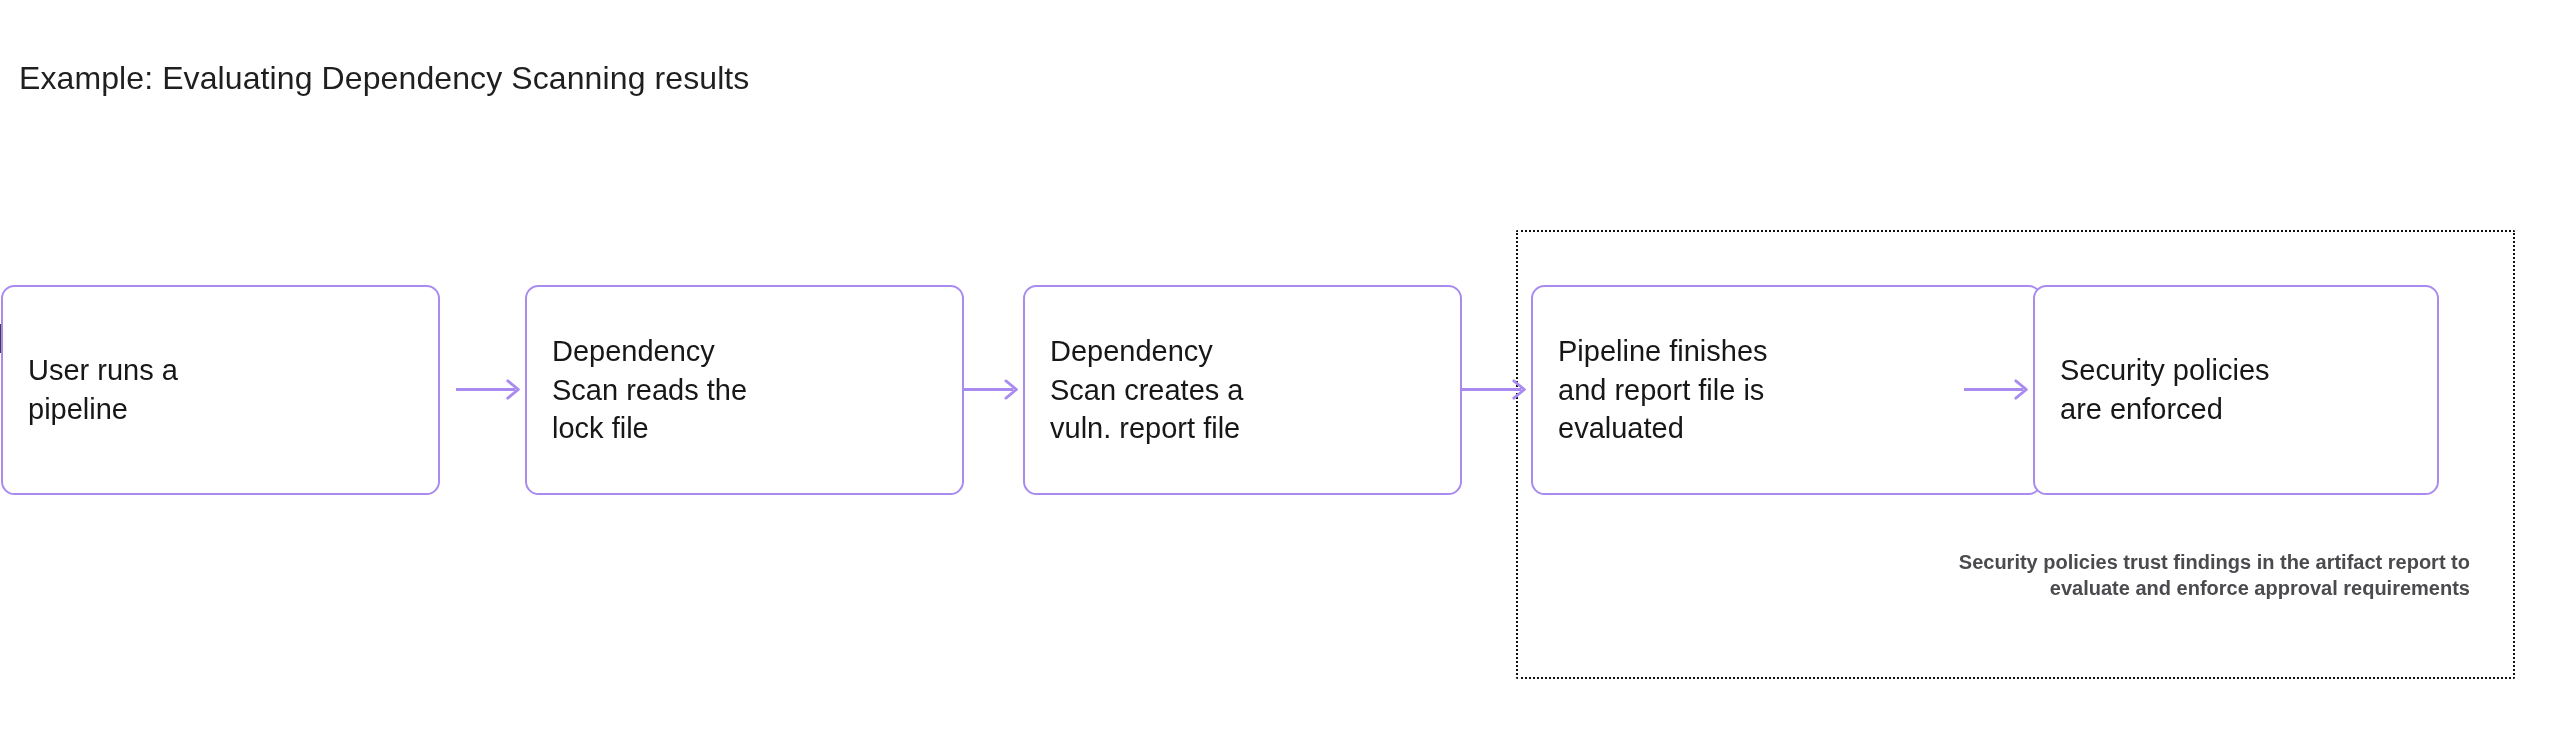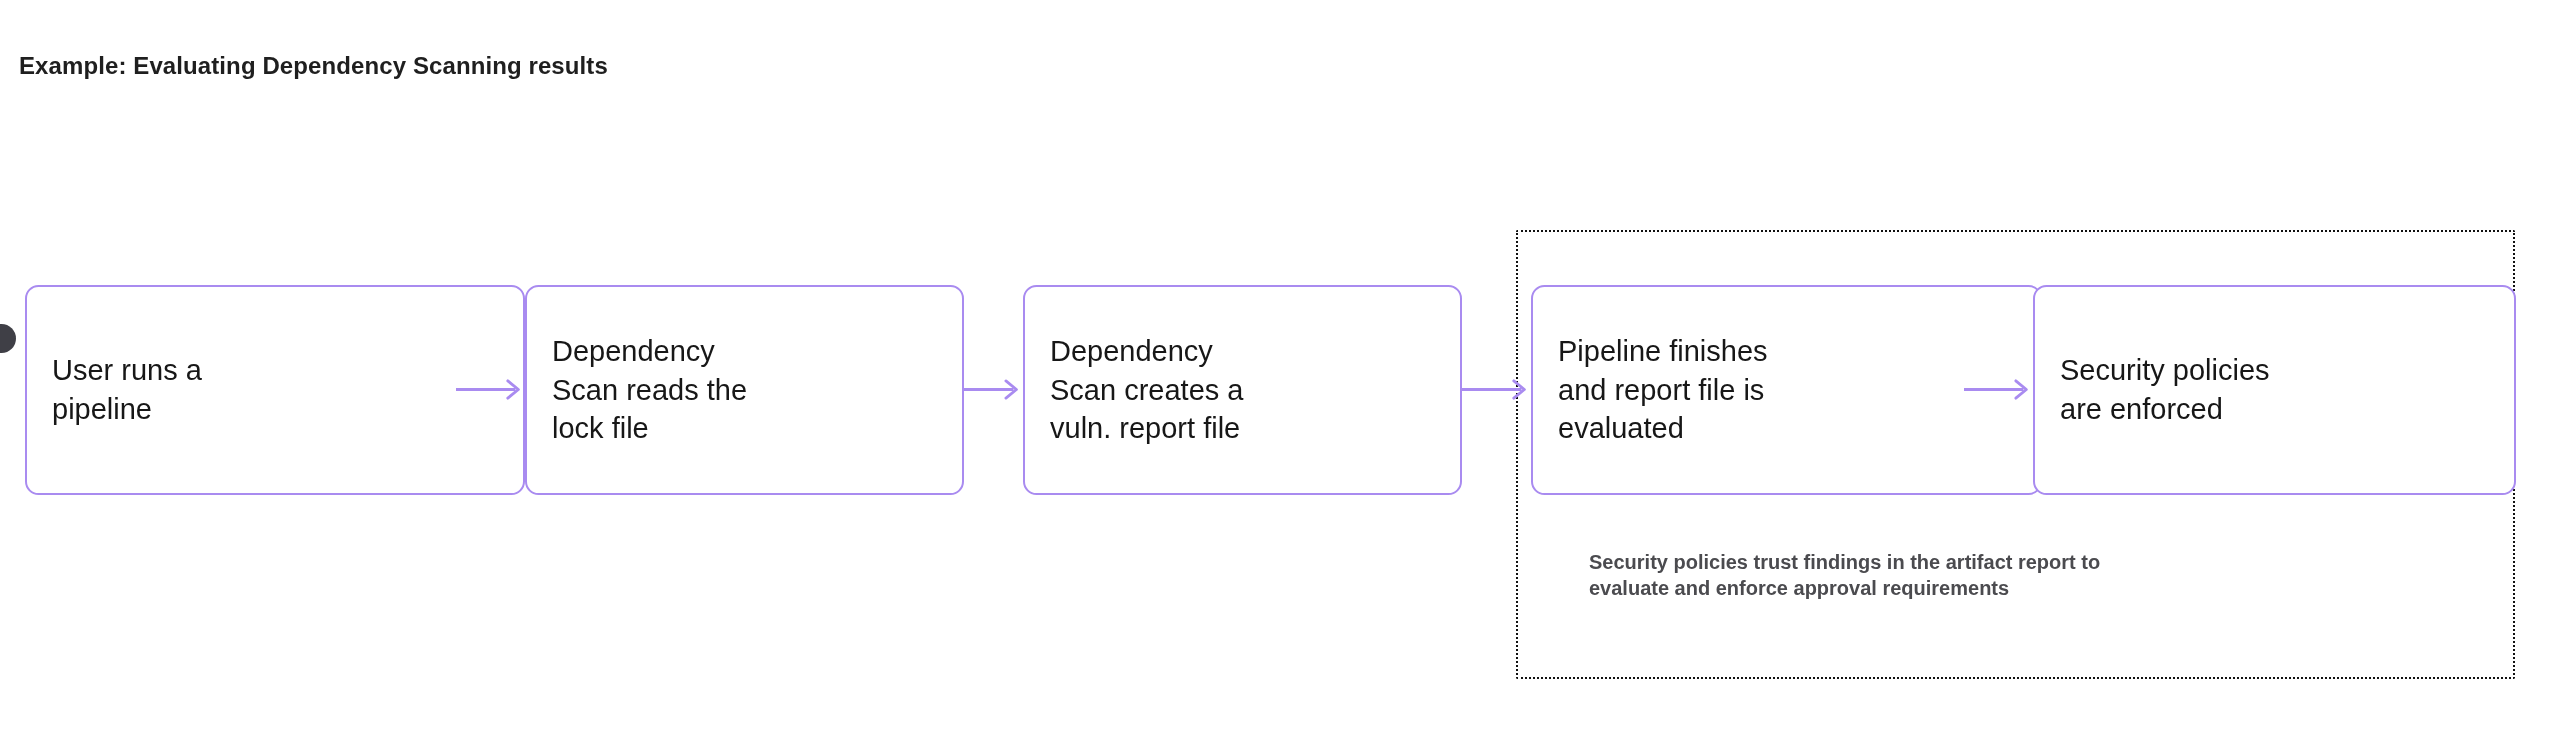--- a/index.html
+++ b/index.html
@@ -13,23 +13,23 @@
 
   body {
     font-family: "Liberation Sans", sans-serif;
     position: relative;
   }
 
   
   #page-title {
     position: absolute;
     left: 19px;
-    top: 52px;
-    font-size: 24px;
-    font-weight: bold;
+    top: 60px;
+    font-size: 32px;
+    font-weight: normal;
     color: #1f1f1f;
     letter-spacing: 0.1px;
     white-space: nowrap;
   }
 
   
   #flow-canvas {
     position: absolute;
     left: 0;
     top: 0;
@@ -62,25 +62,25 @@
 
   .process-box .box-label {
     padding: 0 0 0 25px;
     font-size: 29px;
     line-height: 1.33;
     color: #171717;
     white-space: pre-line;
     text-align: left;
   }
 
-  #box-user-runs-pipeline      { left: 25px;   width: 500px; }
+  #box-user-runs-pipeline      { left: 1px;   width: 439px; }
   #box-scan-reads-lock-file    { left: 525px;  width: 439px; }
   #box-scan-creates-report     { left: 1023px; width: 439px; }
   #box-pipeline-finishes       { left: 1531px; width: 511px; }
-  #box-policies-enforced       { left: 2033px; width: 483px; }
+  #box-policies-enforced       { left: 2033px; width: 406px; }
 
   
   .flow-arrow {
     position: absolute;
     top: 377px;
     height: 25px;
     overflow: visible;
   }
 
   #arrow-1 { left: 456px;  width: 71px; }
@@ -102,21 +102,21 @@
 
   #policy-group-caption {
     position: absolute;
     left: 1589px;
     top: 549px;
     width: 881px;
     font-size: 20px;
     font-weight: bold;
     line-height: 1.3;
     color: #4b4b4f;
-    text-align: left;
+    text-align: right;
     white-space: pre-line;
   }
 </style>
 </head>
 <body>
 
 <div id="page-title">Example: Evaluating Dependency Scanning results</div>
 
 <div id="flow-canvas">
 

